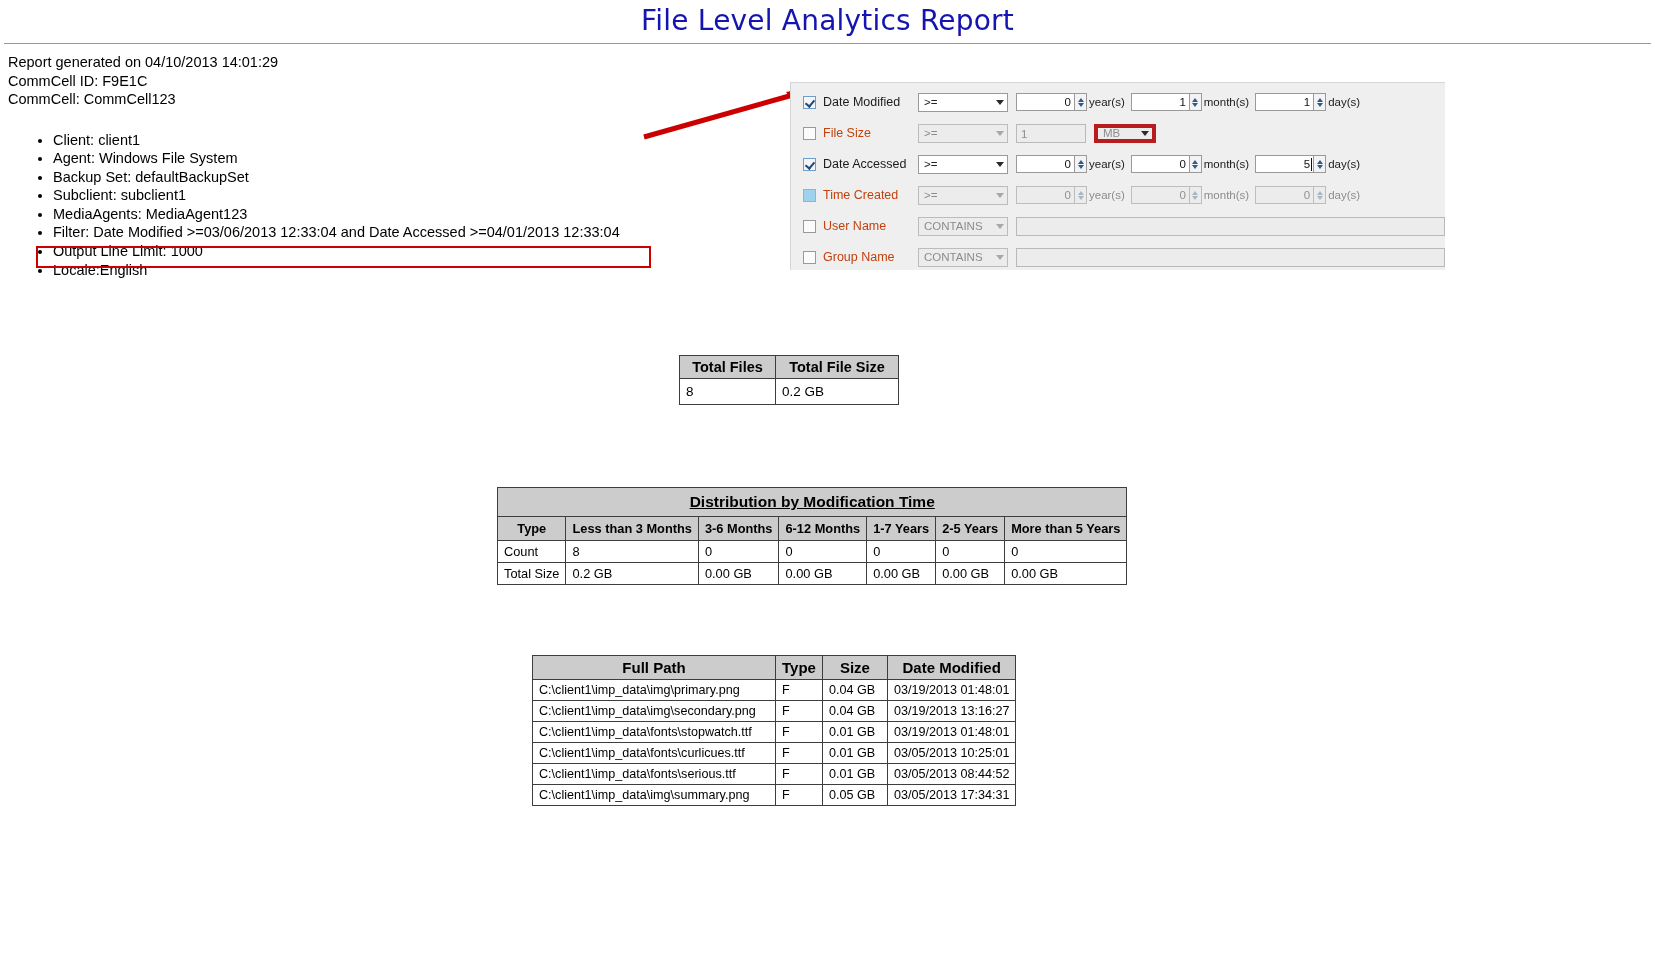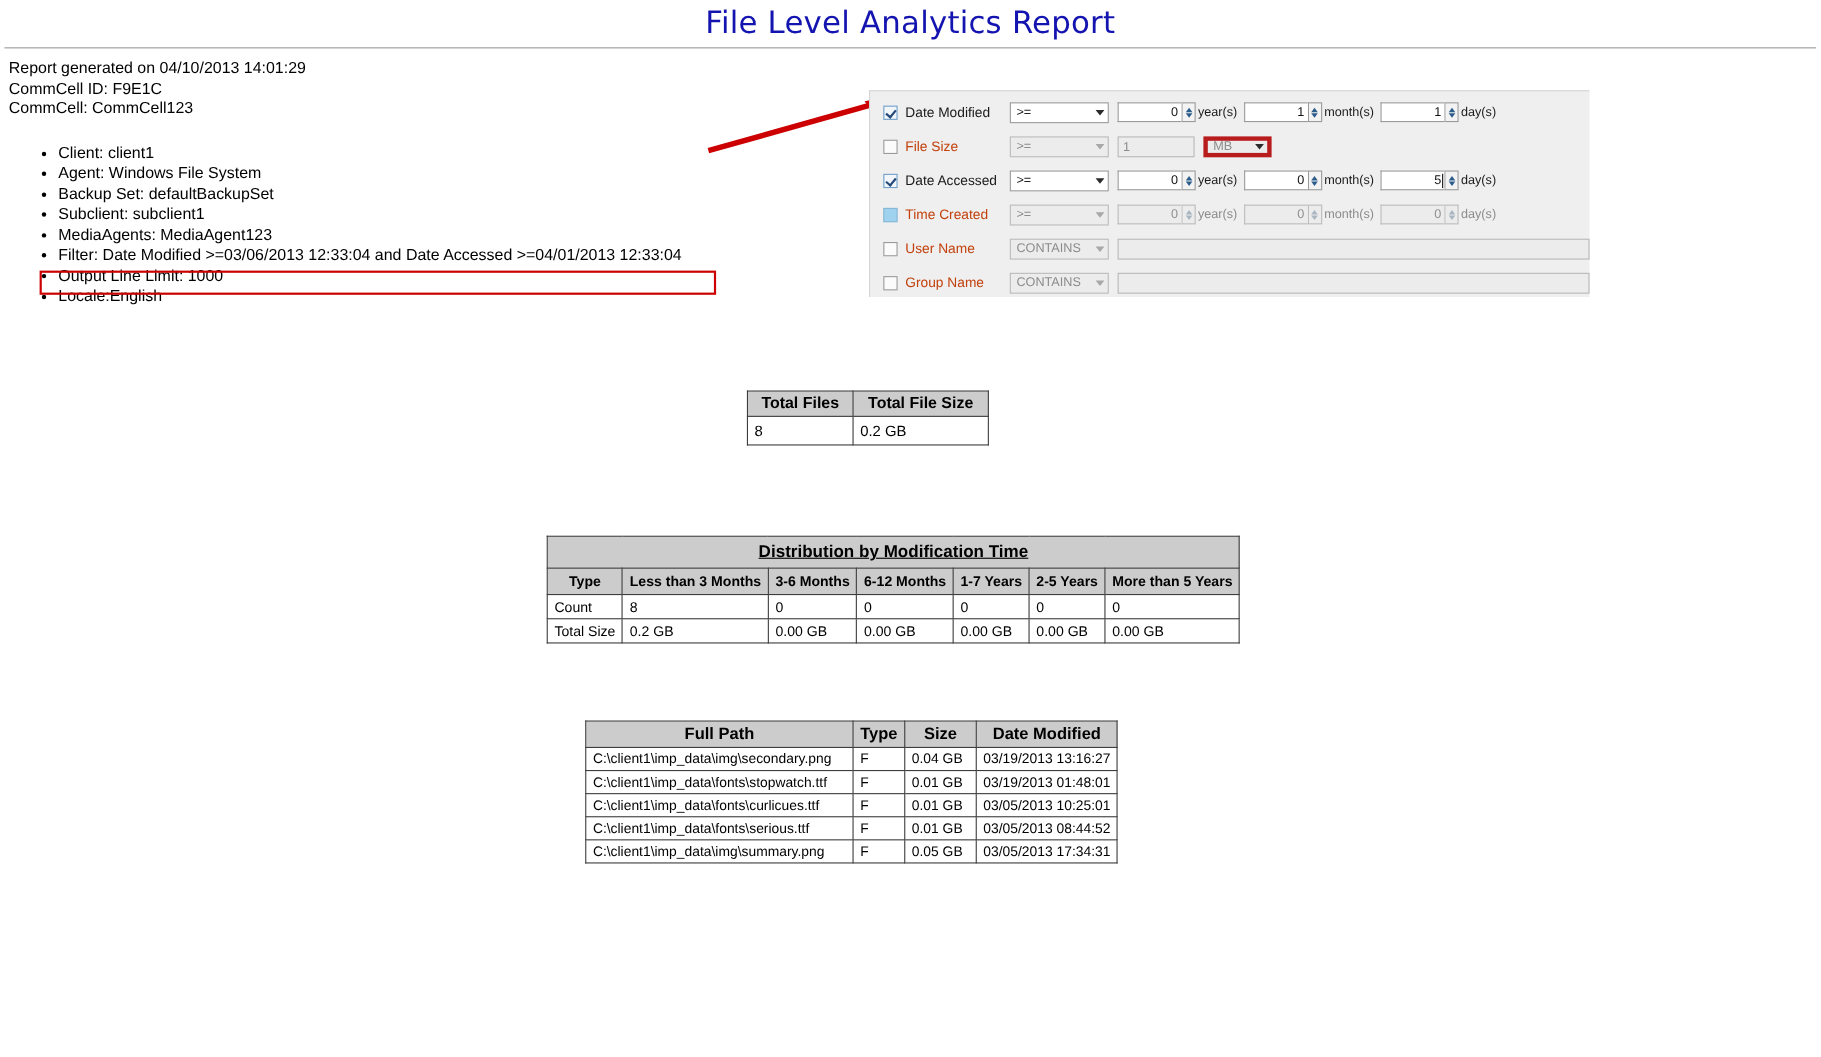--- a/index.html
+++ b/index.html
@@ -530,20 +530,26 @@
     <thead>
       <tr>
         <th>Full Path</th>
         <th>Type</th>
         <th>Size</th>
         <th>Date Modified</th>
       </tr>
     </thead>
     <tbody>
       <tr>
+        <td class="c-path">C:\client1\imp_data\img\primary.png</td>
+        <td class="c-type">F</td>
+        <td class="c-size">0.04 GB</td>
+        <td class="c-date">03/19/2013 01:48:01</td>
+      </tr>
+      <tr>
         <td class="c-path">C:\client1\imp_data\img\secondary.png</td>
         <td class="c-type">F</td>
         <td class="c-size">0.04 GB</td>
         <td class="c-date">03/19/2013 13:16:27</td>
       </tr>
       <tr>
         <td class="c-path">C:\client1\imp_data\fonts\stopwatch.ttf</td>
         <td class="c-type">F</td>
         <td class="c-size">0.01 GB</td>
         <td class="c-date">03/19/2013 01:48:01</td>

